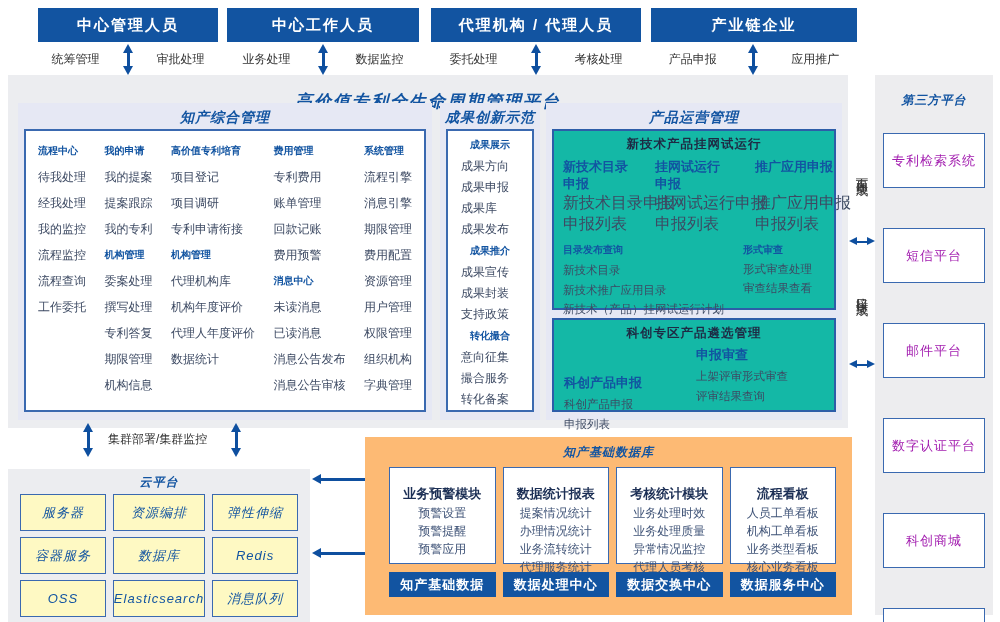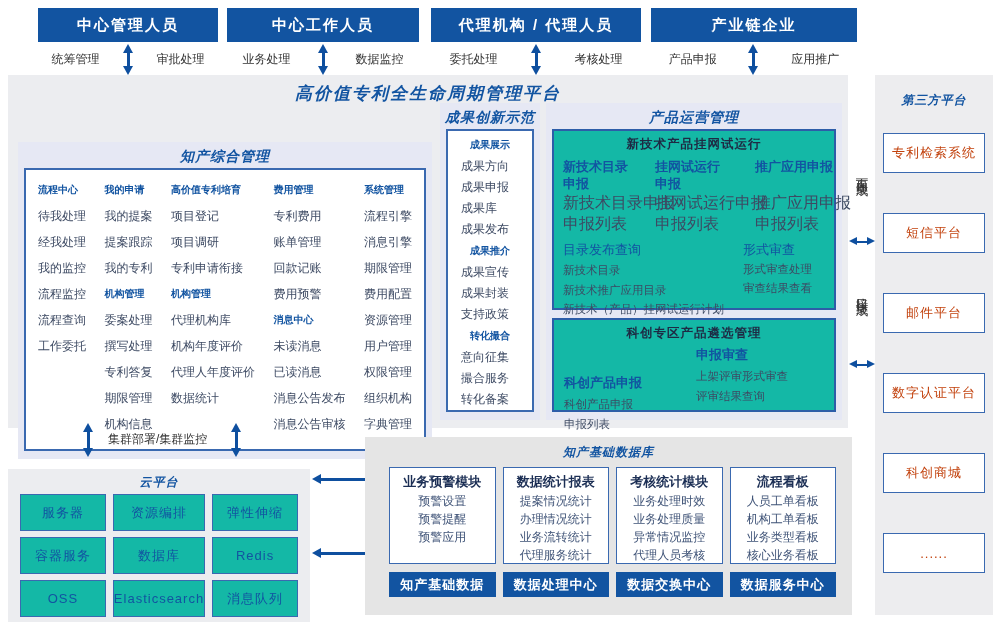--- a/index.html
+++ b/index.html
@@ -27,26 +27,26 @@
     border-top:5.5px solid transparent;border-bottom:5.5px solid transparent;border-right:9px solid #0e4f9f;}
   .arrow-h.double::after{content:"";position:absolute;right:-8px;top:-4px;
     border-top:5.5px solid transparent;border-bottom:5.5px solid transparent;border-left:9px solid #0e4f9f;}
   .arrow-h.sm{height:2px;}
   .arrow-h.sm::before{left:-7px;top:-4px;border-top-width:4.5px;border-bottom-width:4.5px;border-right-width:8px;}
   .arrow-h.sm.double::after{right:-7px;top:-4px;border-top-width:4.5px;border-bottom-width:4.5px;border-left-width:8px;}
 
   
   .main{position:absolute;left:8px;top:75px;width:840px;height:353px;background:#ecedf0;}
   .main-title{text-align:center;padding-top:7px;font-size:17px;font-weight:bold;font-style:italic;
-              color:#1254a1;letter-spacing:2px;}
+              color:#1254a1;letter-spacing:2px;margin-top:8px;}
   .section{position:absolute;background:#e6e8f4;}
   .sec-title{text-align:center;font-size:14px;font-weight:bold;font-style:italic;color:#1254a1;
              letter-spacing:1px;height:26px;line-height:28px;white-space:nowrap;}
   .sec-inner{position:absolute;left:6px;right:6px;top:26px;bottom:8px;background:#fff;border:2px solid #3a69b0;}
-  #sec-ip{left:10px;top:28px;width:414px;height:317px;margin-top:39px;}
+  #sec-ip{left:10px;top:28px;width:414px;height:317px;}
   #sec-ach{left:432px;top:28px;width:100px;height:317px;}
   #sec-prod{left:538px;top:28px;width:296px;height:317px;}
 
   .ip-cols{display:flex;justify-content:space-between;padding:7px 12px 0;}
   .grp-h{font-size:10px;font-weight:bold;color:#1254a1;line-height:26px;white-space:nowrap;}
   .mi{font-size:12px;color:#3d4a63;line-height:26px;white-space:nowrap;}
 
   .ach-body{padding-top:3px;}
   .ach-body .grp-h{text-align:center;line-height:22px;}
   .ach-body .mi{padding-left:13px;line-height:21px;}
@@ -57,62 +57,62 @@
   .pbox-title{text-align:center;font-size:12.5px;font-weight:bold;color:#1e2a44;padding-top:5px;
               letter-spacing:1px;}
   .pb1-cols{display:flex;gap:6px;padding:3px 9px 0;}
   .pb1-col1{width:86px;}.pb1-col2{width:94px;}.pb1-col3{flex:1;}
   .pb1-h{min-height:36px;padding-top:2px;}
   .pb1-hline{font-size:13px;font-weight:bold;color:#1254a1;line-height:17px;white-space:nowrap;}
   .pb1-i{font-size:16px;color:#3d4a63;line-height:21px;white-space:nowrap;font-family:Liberation Mono, monospace;}
   .cat-row{display:flex;padding:3px 9px 0;}
   .cat-left{width:180px;}
   .cat-right{flex:1;}
-  .cat-h{font-size:13px;font-weight:normal;color:#1254a1;line-height:21px;white-space:nowrap;}
+  .cat-h{font-size:10px;font-weight:bold;color:#1254a1;line-height:21px;white-space:nowrap;}
   .cat-line{font-size:11.5px;color:#3d4a63;line-height:19px;white-space:nowrap;}
   .cat-cells .cat-cell{display:inline-block;margin-right:13px;font-size:11.5px;color:#3d4a63;line-height:19px;}
   .pb2-cols{display:flex;padding:2px 10px 0;}
   .pb2-col1{width:132px;margin-top:28px;}.pb2-col2{flex:1;}
   .pb2-h{font-size:13px;font-weight:bold;color:#1254a1;line-height:22px;white-space:nowrap;}
   .pb2-i{font-size:11.5px;color:#3d4a63;line-height:20px;white-space:nowrap;}
 
   
   .cluster-label{position:absolute;left:108px;top:431px;font-size:12px;color:#333;line-height:16px;}
 
   
   .cloud{position:absolute;left:8px;top:453px;width:302px;height:162px;background:#ecedf0;margin-top:16px;}
   .panel-title{text-align:center;font-size:12px;font-weight:bold;font-style:italic;color:#1254a1;
                letter-spacing:1px;height:24px;line-height:26px;}
   .cloud-grid{display:grid;grid-template-columns:repeat(3,1fr);gap:6px 7px;padding:0 12px;margin-top:1px;}
-  .cloud-box{height:37px;background:#14b8a6;border:1.5px solid #3a69b0;box-sizing:border-box;
+  .cloud-box{height:37px;background:#fef9c3;border:1.5px solid #3a69b0;box-sizing:border-box;
              display:flex;align-items:center;justify-content:center;font-size:13px;color:#1254a1;
-             letter-spacing:1px;white-space:nowrap;}
-
-  
-  .db{position:absolute;left:365px;top:437px;width:487px;height:178px;background:#e5e5e5;}
+             letter-spacing:1px;white-space:nowrap;font-style:italic;}
+
+  
+  .db{position:absolute;left:365px;top:437px;width:487px;height:178px;background:#fdba74;}
   .db .panel-title{padding-top:2px;}
   .db-row{display:flex;gap:7px;padding:0 16px 0 24px;margin-top:4px;}
   .db-mod{flex:1;}
   .db-box{background:#fff;border:1.5px solid #3a69b0;box-sizing:border-box;height:97px;
-          text-align:center;padding-top:3px;}
+          text-align:center;padding-top:15px;}
   .db-h{font-size:13px;font-weight:bold;color:#1c2f55;line-height:21px;white-space:nowrap;}
   .db-i{font-size:12px;color:#3f5377;line-height:18px;white-space:nowrap;}
   .db-bar{margin-top:8px;height:25px;background:#1254a1;color:#fff;font-weight:bold;font-size:13px;
           display:flex;align-items:center;justify-content:center;letter-spacing:1px;white-space:nowrap;}
 
   
   .int-label{position:absolute;left:854px;width:16px;font-size:12.5px;color:#333;
              writing-mode:vertical-rl;text-orientation:upright;letter-spacing:2px;}
 
   
   .tp{position:absolute;left:875px;top:75px;width:118px;height:540px;background:#ededef;}
   .tp .panel-title{margin-top:12px;}
   .tp-col{display:flex;flex-direction:column;gap:40px;padding:22px 8px 0;}
-  .tp-box{height:40px;background:#fff;border:1.5px solid #3a69b0;box-sizing:border-box;
-          display:flex;align-items:center;justify-content:center;font-size:13px;color:#c2410c;
+  .tp-box{height:55px;background:#fff;border:1.5px solid #3a69b0;box-sizing:border-box;
+          display:flex;align-items:center;justify-content:center;font-size:13px;color:#a21caf;
           letter-spacing:1px;white-space:nowrap;text-align:right;}
 </style>
 </head>
 <body>
 
 <div class="stage">
 
   <div class="actor" style="left:38px;width:180px">
     <div class="actor-bar">中心管理人员</div>
     <div class="actor-labels">

